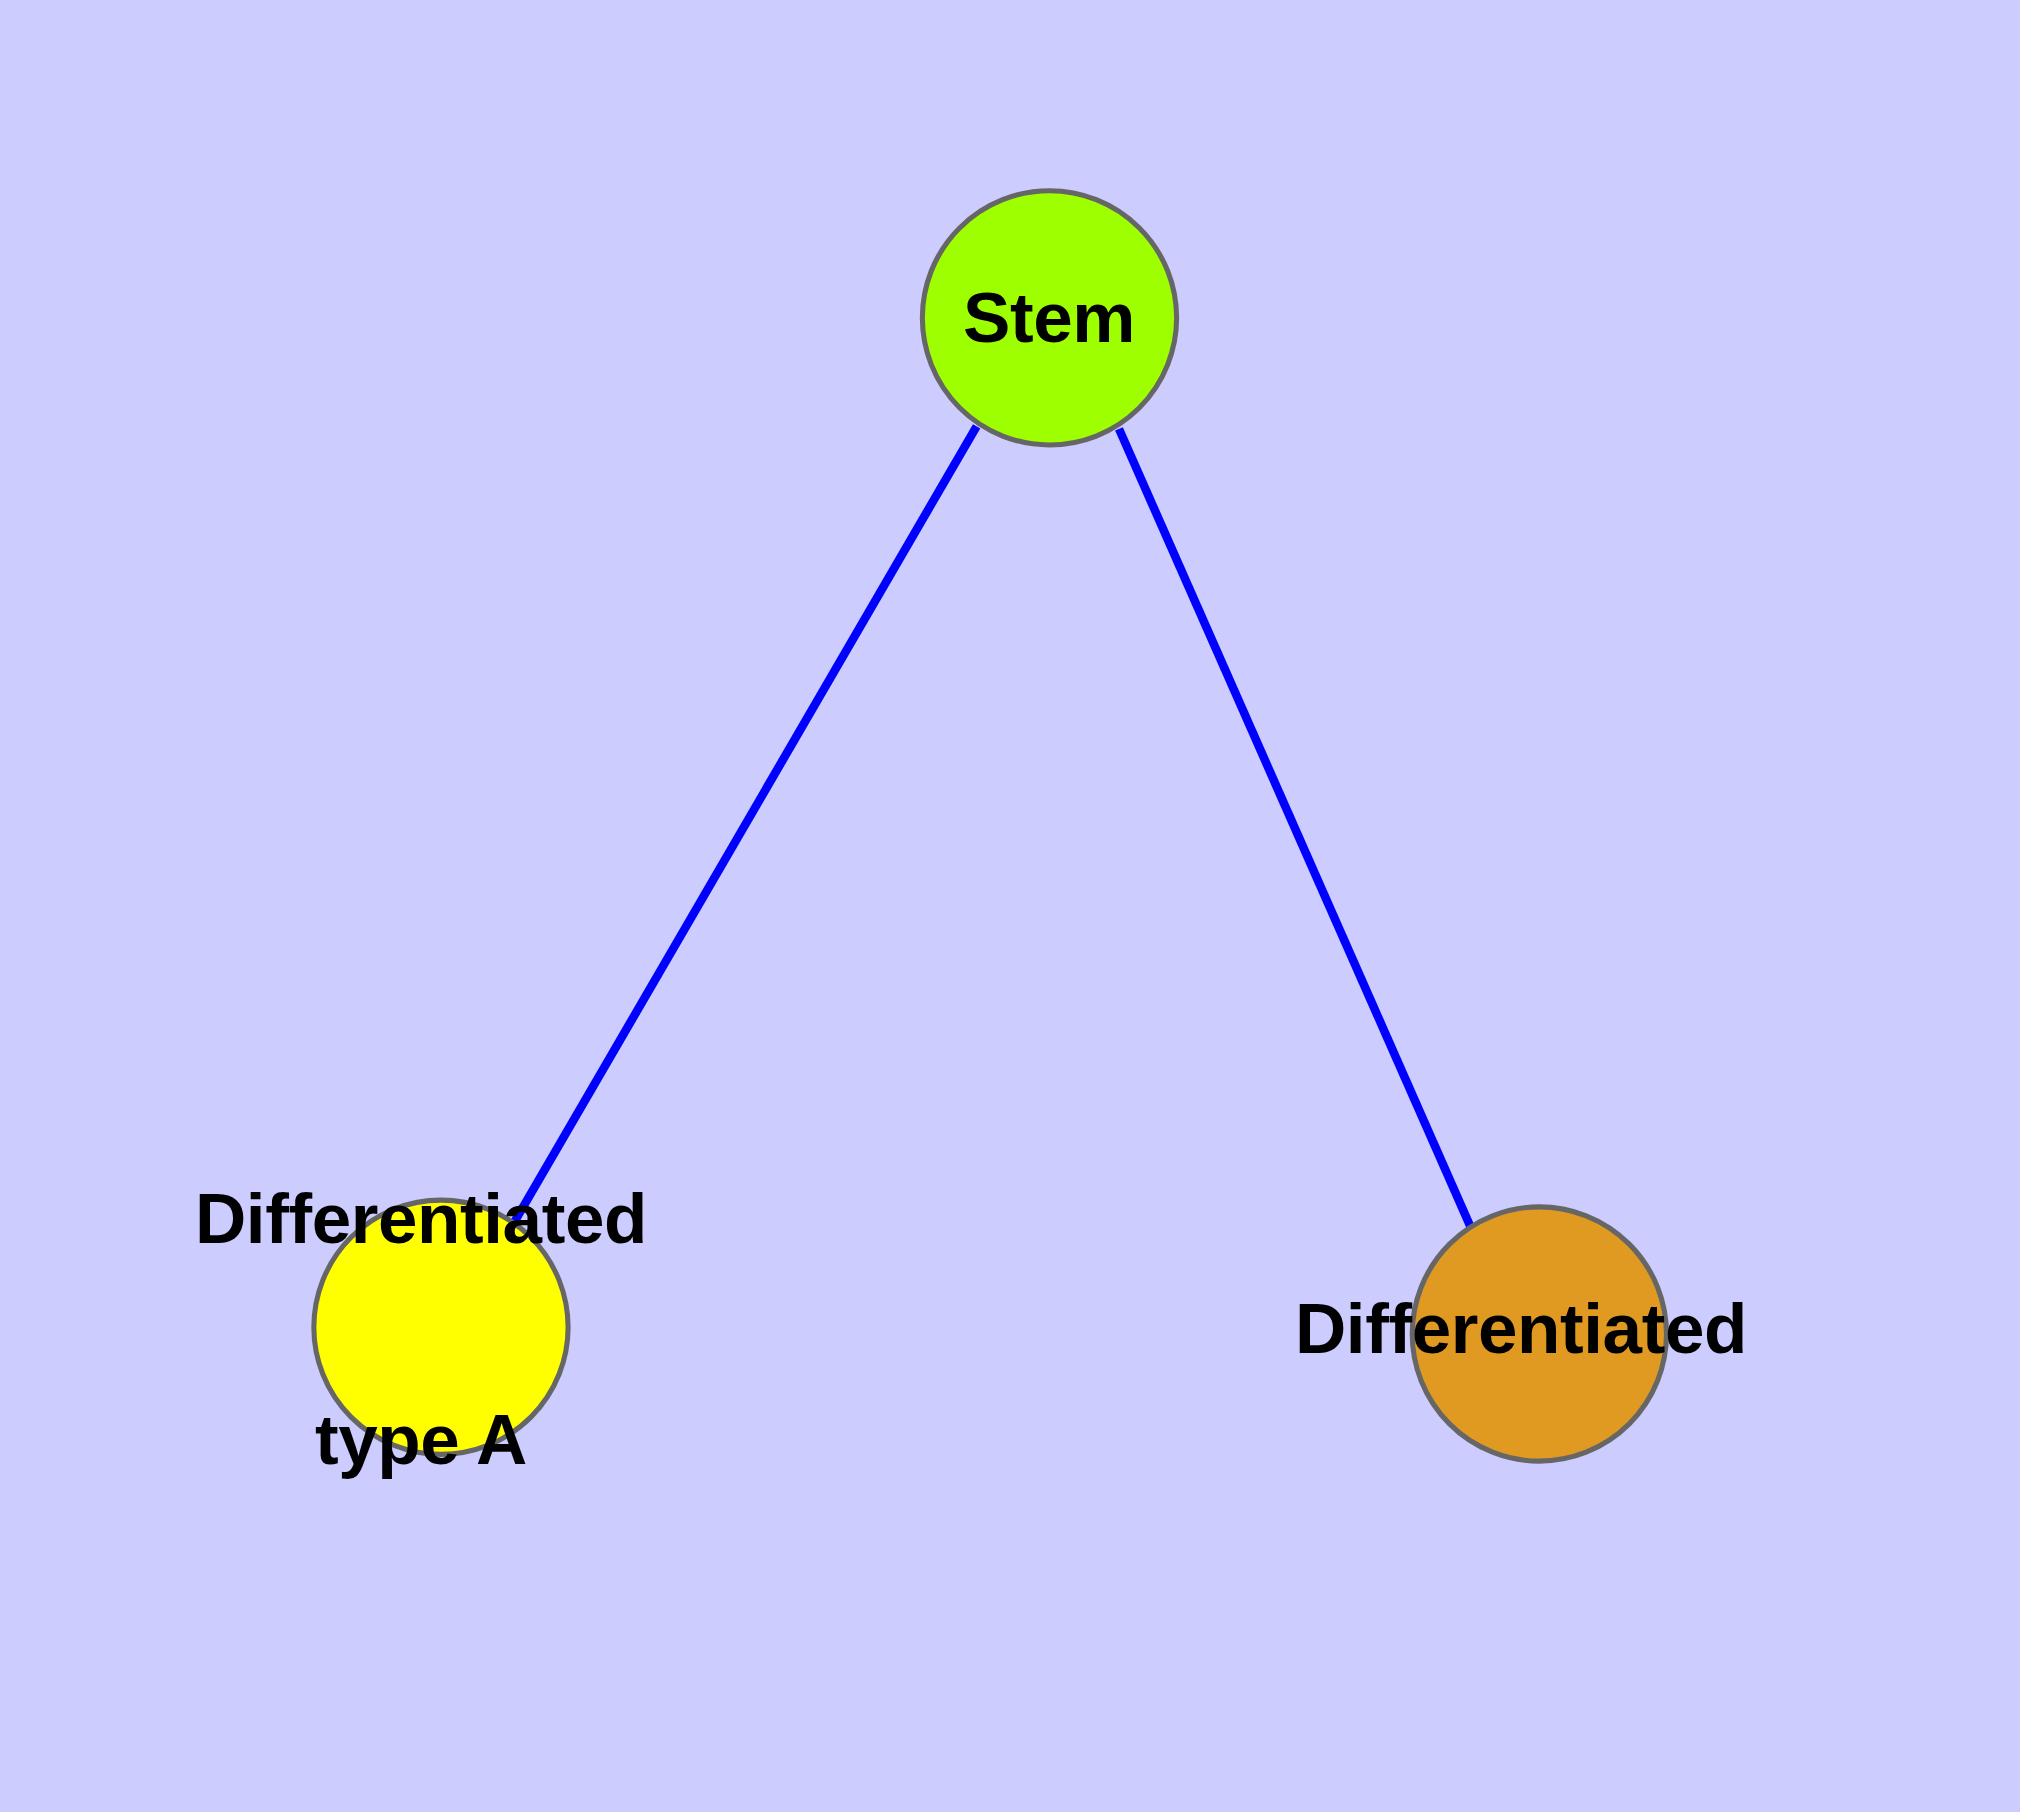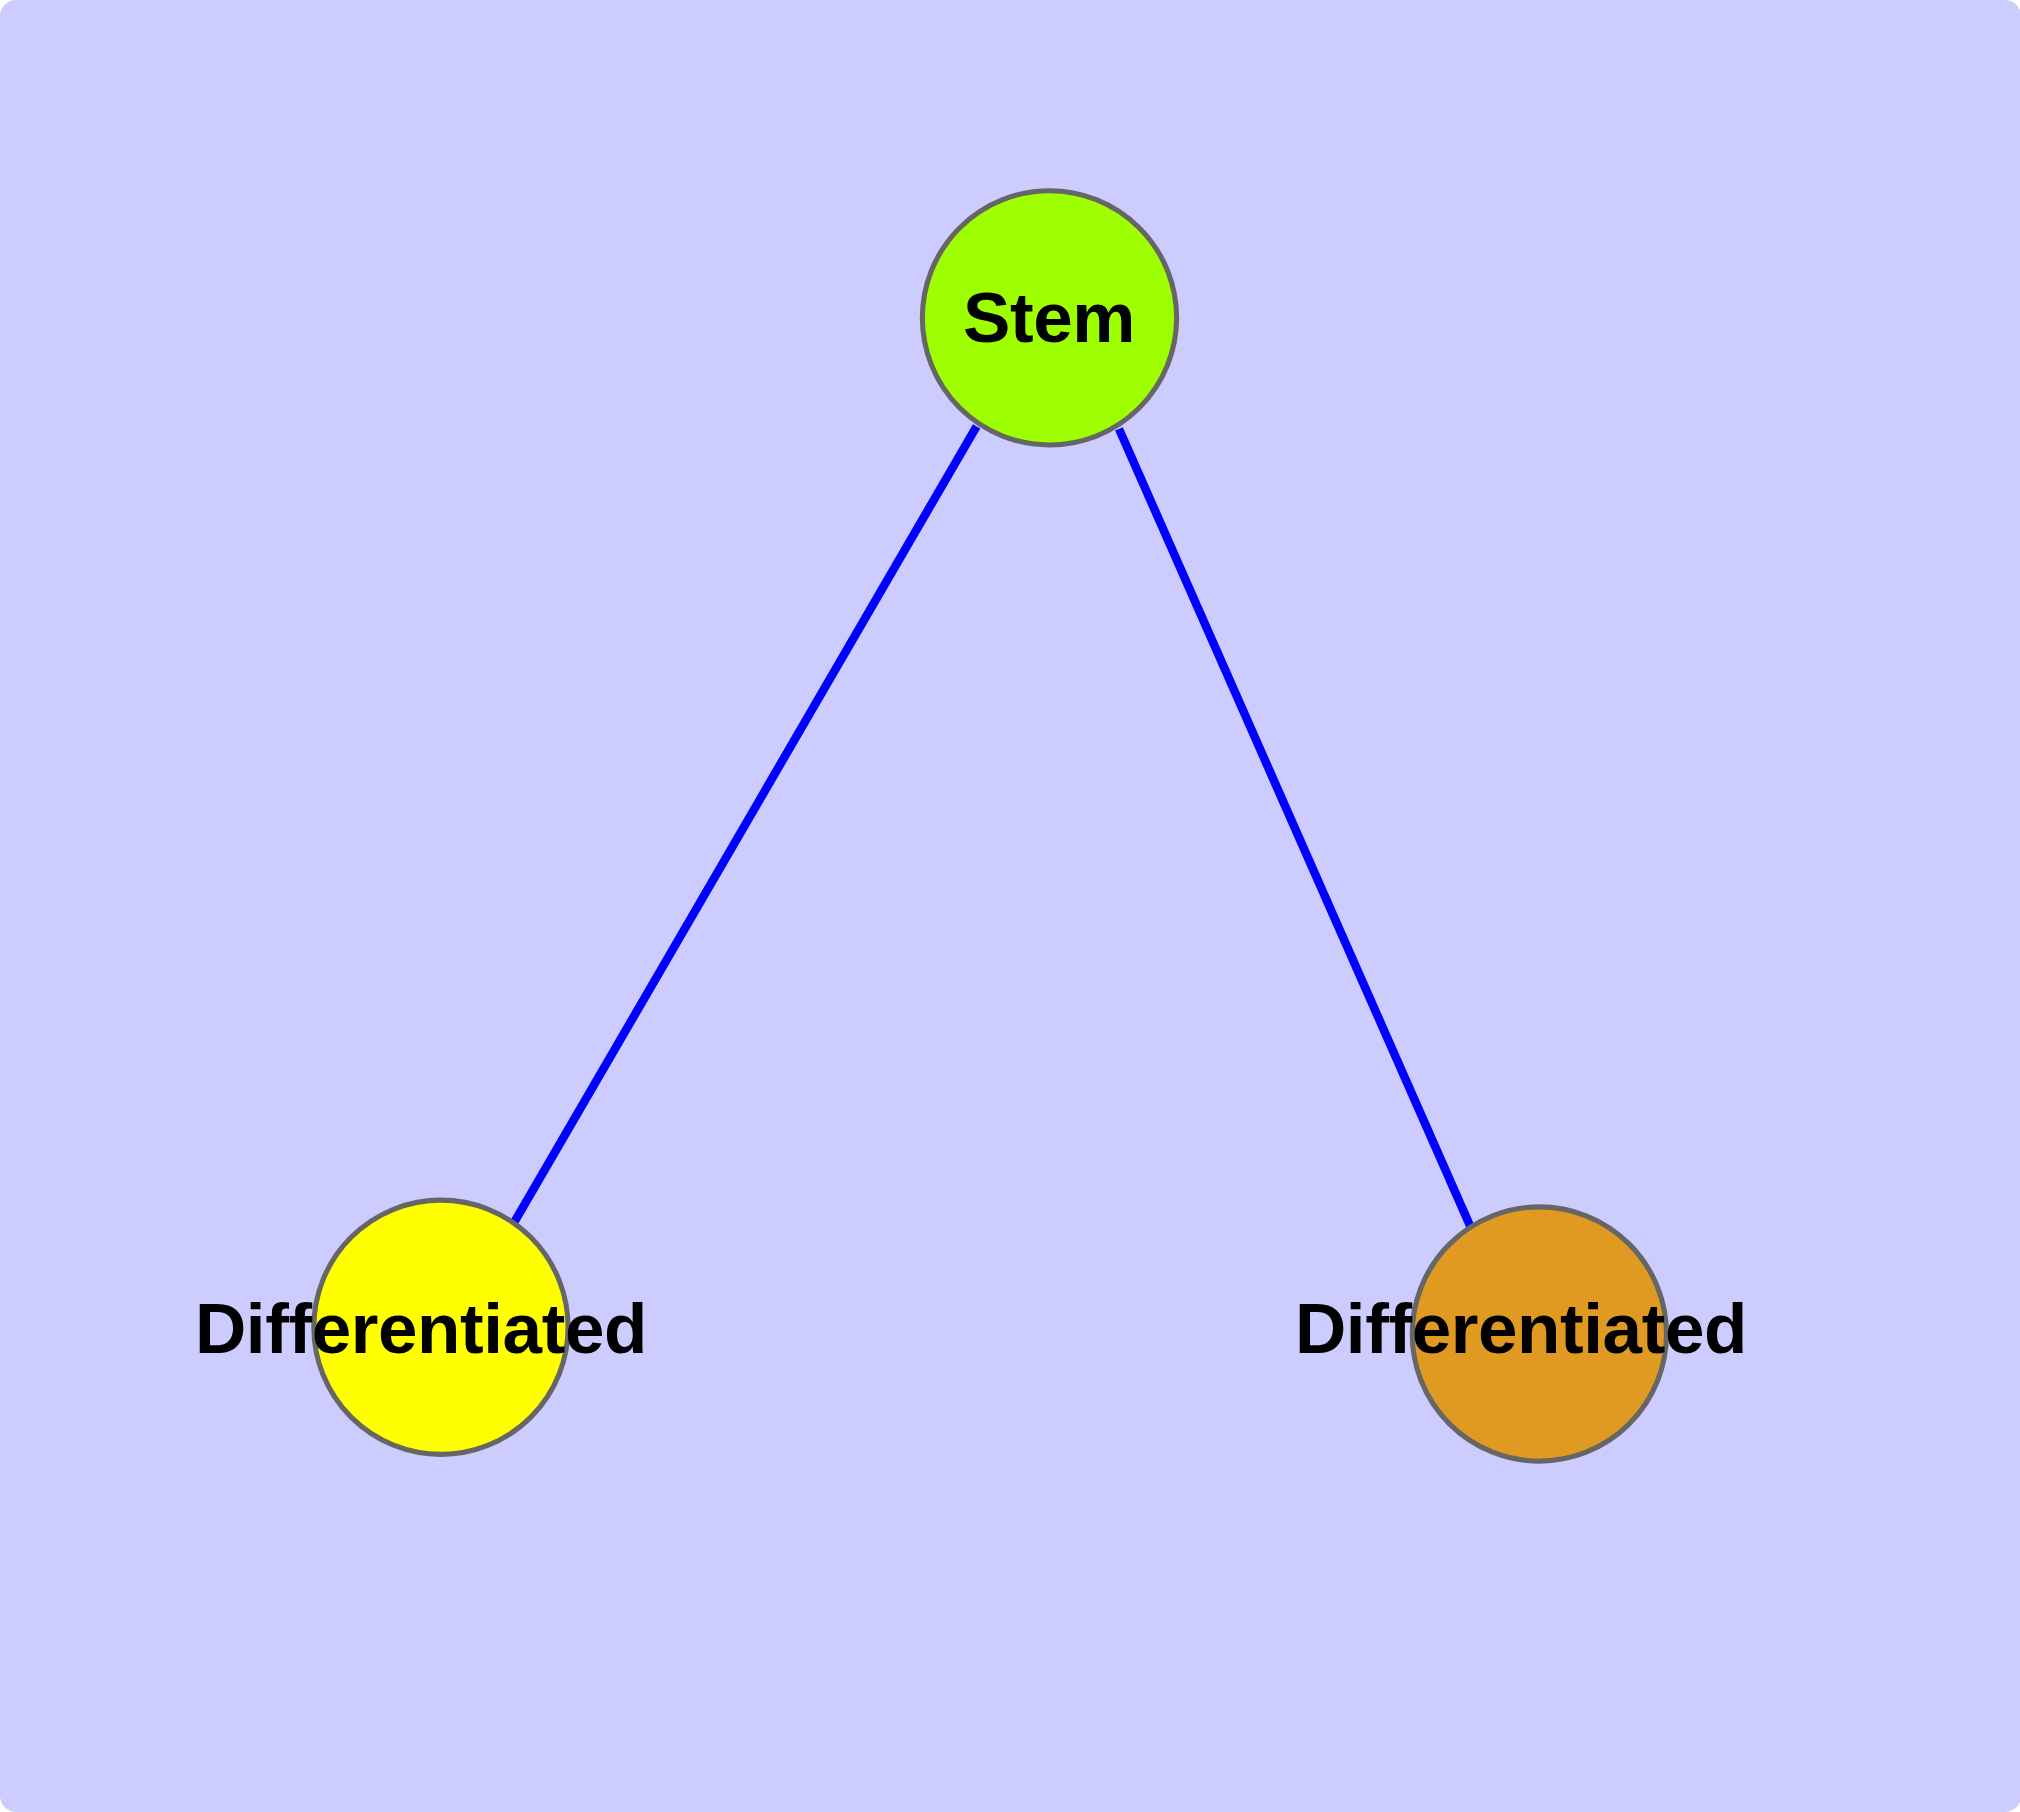--- a/index.html
+++ b/index.html
@@ -7,21 +7,20 @@
     padding: 0;
     background: #ffffff;
   }
   #stage {
     position: relative;
     width: 2021px;
     height: 1812px;
     overflow: hidden;
     background: #ccccff;
     font-family: "Liberation Sans", sans-serif;
-    border-radius: 16px;
   }
   #canvas {
     position: absolute;
     left: 0;
     top: 0;
     width: 2021px;
     height: 1812px;
   }
   .graph-svg {
     display: block;
@@ -71,20 +70,21 @@
         <circle class="node-circle" cx="1816" cy="1574" r="150" fill="#e09a22" stroke="#666666" stroke-width="6"></circle>
       </g>
     </svg>
 
     <div class="node-label" style="left: 1049px; top: 318px; color: rgb(0, 0, 0); font-size: 71px;">
       <span>Stem</span>
     </div>
 
     <div class="node-label" style="left: 421px; top: 1329px; color: rgb(0, 0, 0); font-size: 71px;">
       <span>Differentiated</span>
+      <span>type A</span>
     </div>
 
     <div class="node-label" style="left: 1521px; top: 1329px; color: rgb(0, 0, 0); font-size: 71px;">
       <span>Differentiated</span>
     </div>
   </div>
 </div>
 
 
 </body></html>

